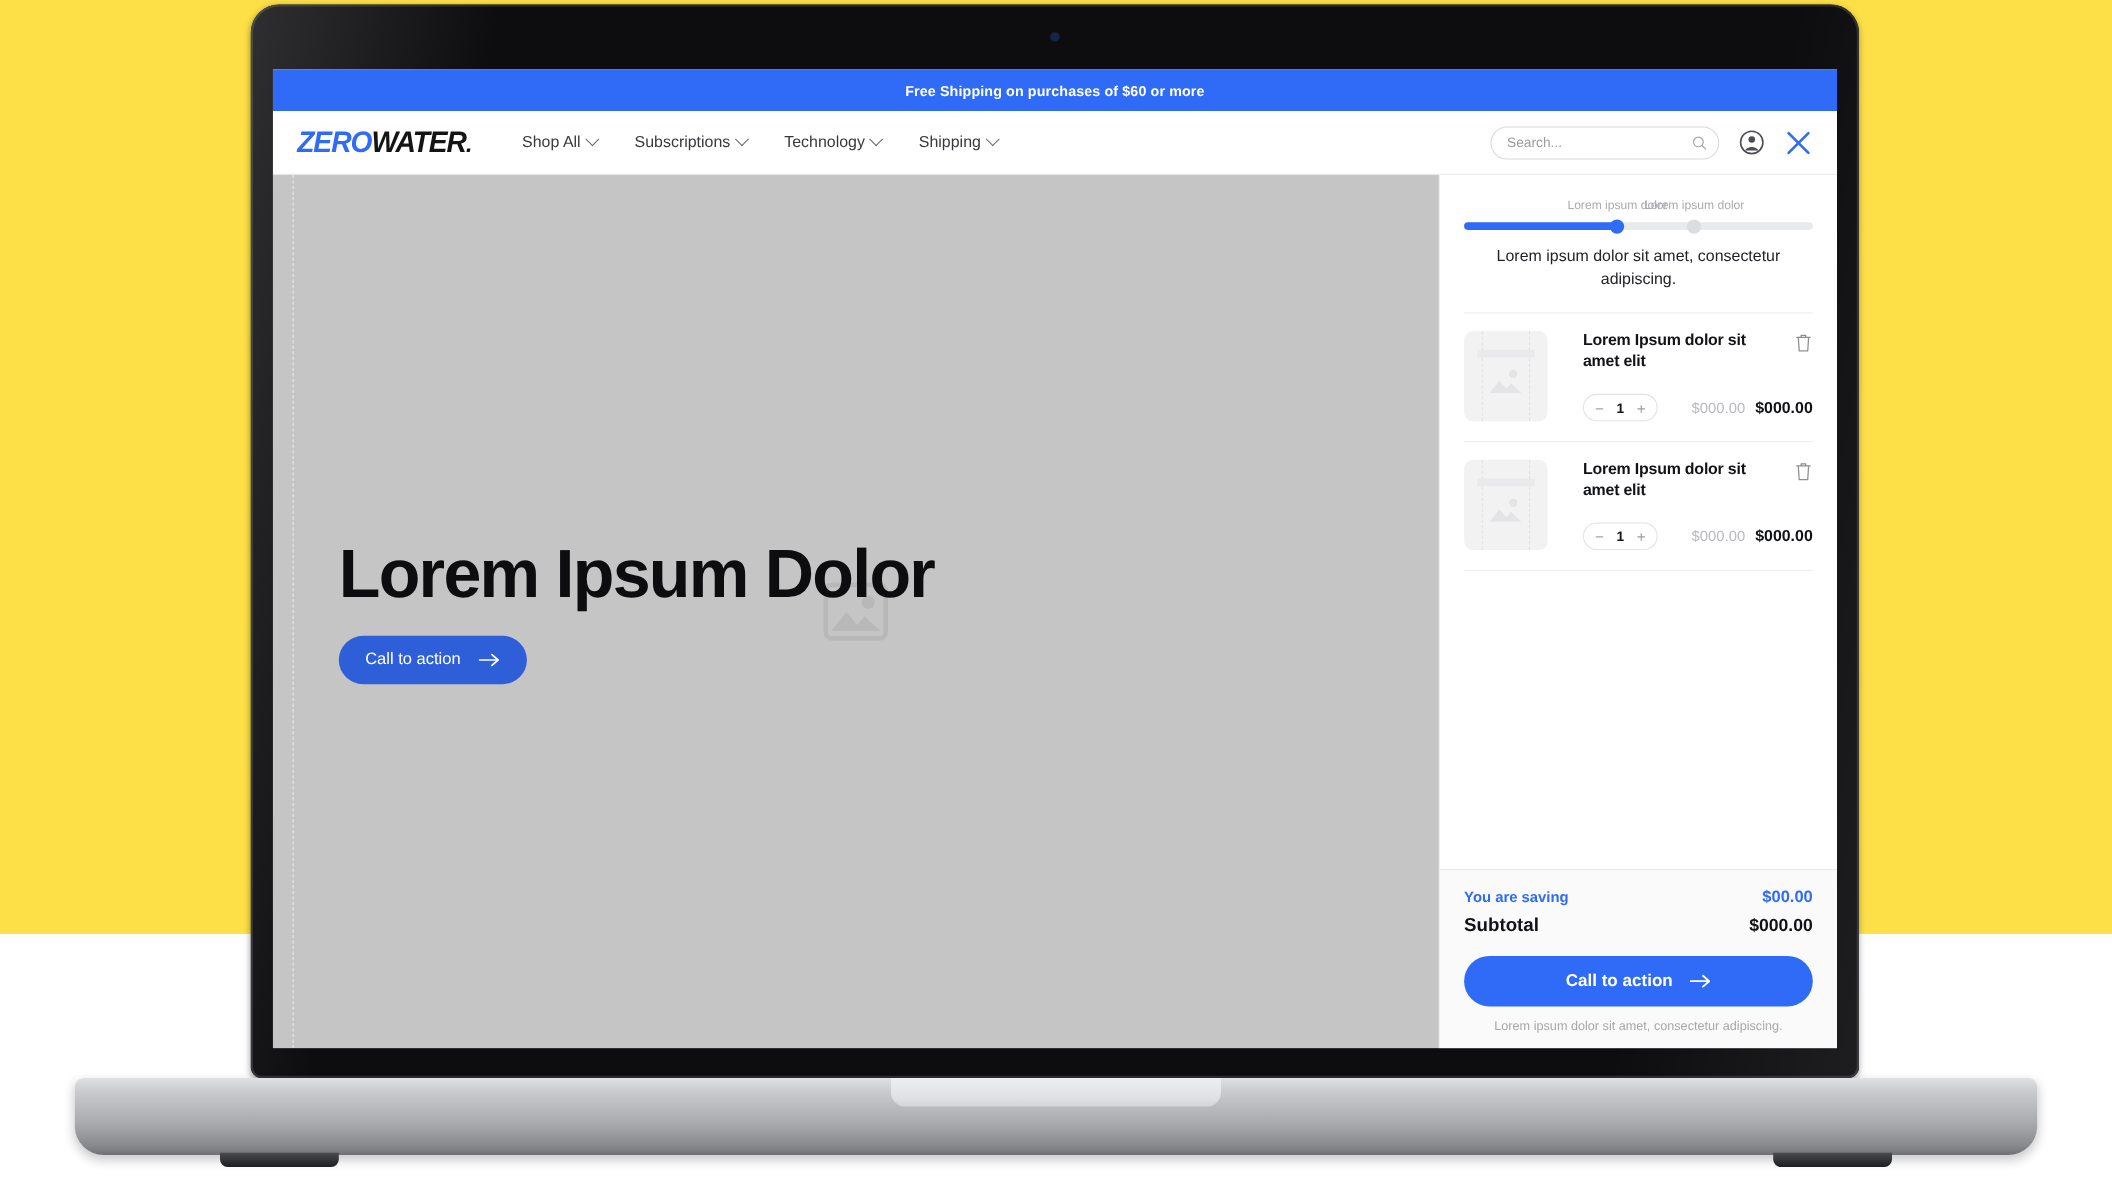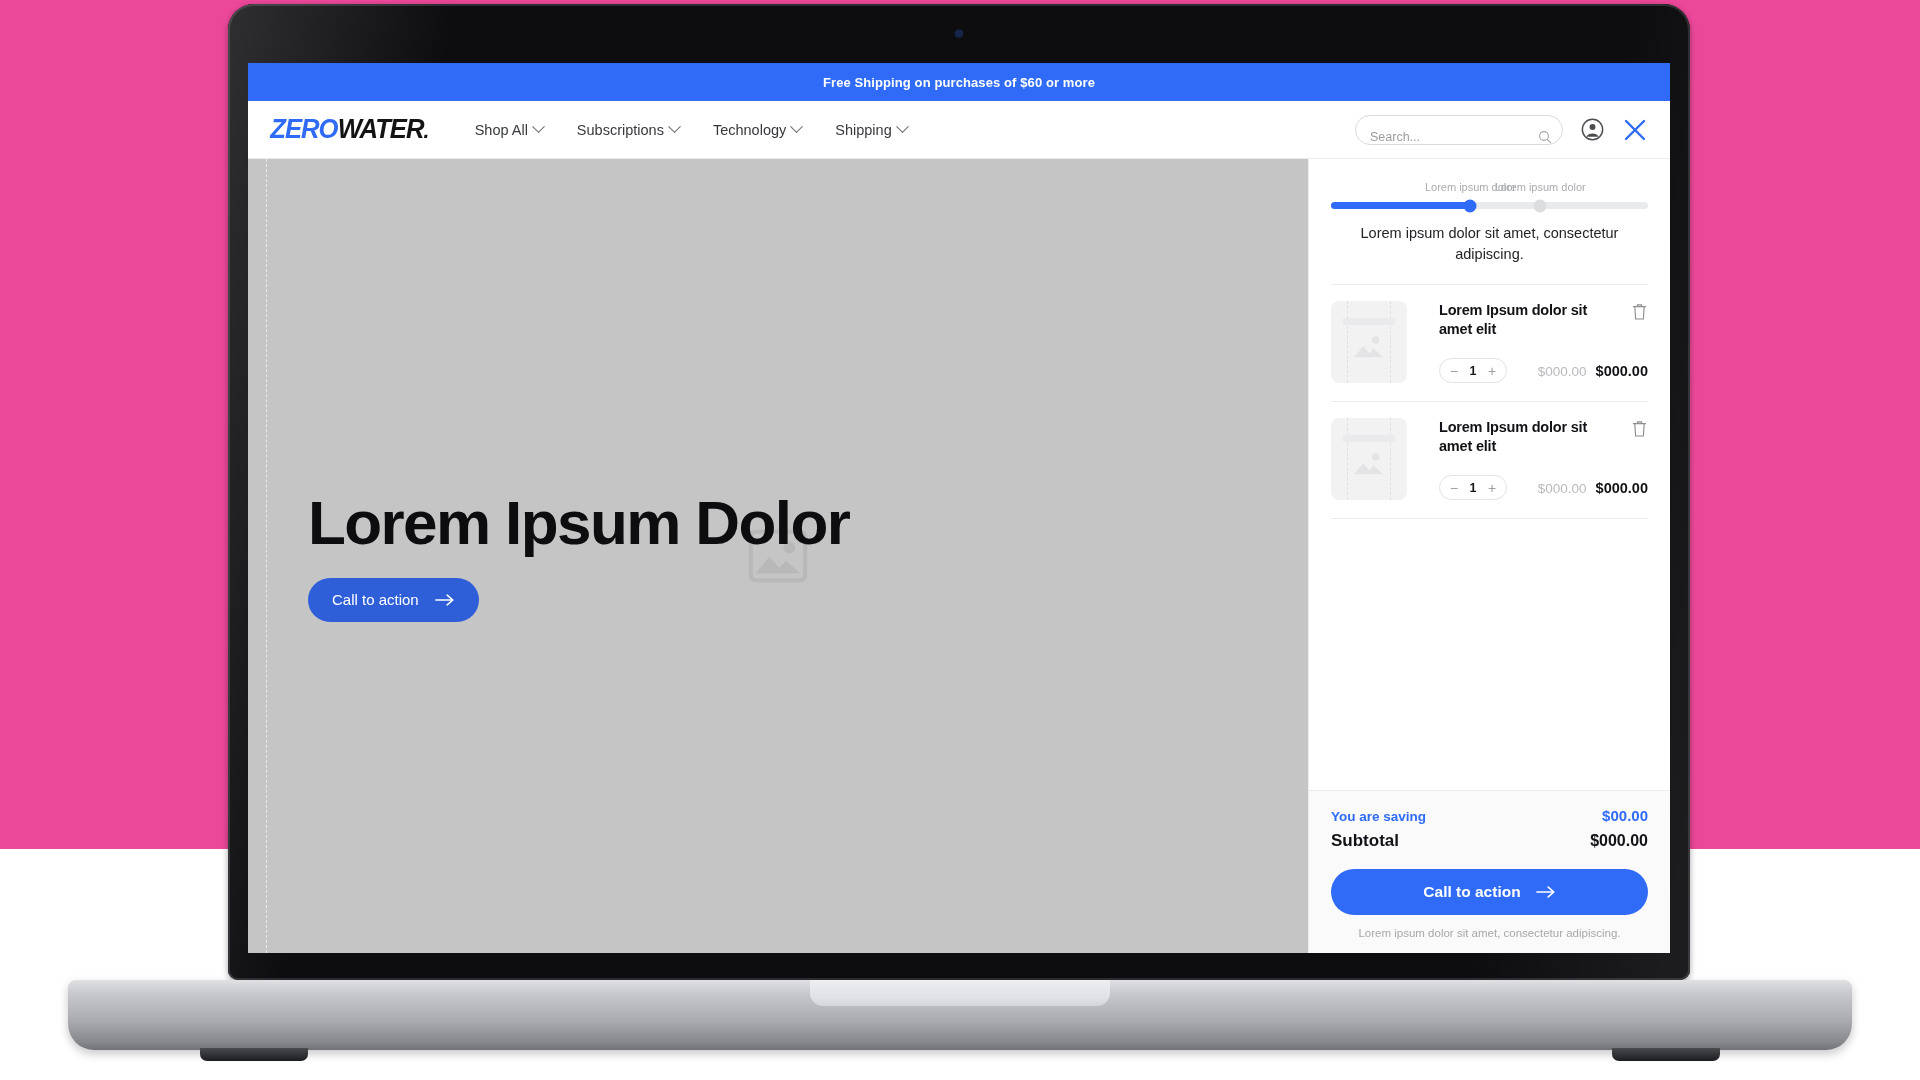--- a/index.html
+++ b/index.html
@@ -7,21 +7,21 @@
     width: 1920px; height: 1080px;
     background: #ffffff;
     font-family: "Liberation Sans", sans-serif;
     overflow: hidden;
   }
 
   
   .stage {
     position: relative;
     width: 1920px; height: 849px;
-    background: #ec4899;
+    background: #fde047;
   }
 
   .laptop-lid {
     position: absolute;
     left: 228px; top: 4px;
     width: 1462px; height: 976px;
     background: #0d0d0f;
     border-radius: 26px 26px 10px 10px;
     box-shadow: inset 0 0 0 2px #2d2d31, 0 2px 6px rgba(0,0,0,.35);
   }
@@ -100,21 +100,21 @@
   .navitem {
     display: flex; align-items: center; gap: 6px;
     font-size: 14.5px; color: #37393d; cursor: pointer; white-space: nowrap;
   }
   .chev { width: 9px; height: 9px; border-right: 1.6px solid #6b6d72; border-bottom: 1.6px solid #6b6d72;
           transform: rotate(45deg) translate(-2px,-2px); }
 
   .header-right { margin-left: auto; display: flex; align-items: center; gap: 18px; }
   .searchbox {
     width: 208px; height: 30px; border: 1px solid #d9dadd; border-radius: 16px;
-    display: flex; align-items: flex-end; padding: 0 10px 0 14px; background:#fff;
+    display: flex; align-items: center; padding: 0 10px 0 14px; background:#fff;
   }
   .searchbox input {
     border: 0; outline: 0; flex: 1; font-size: 12.5px; color: #4a4c50;
     font-family: "Liberation Sans", sans-serif; background: transparent;
   }
   .searchbox input::placeholder { color: #9a9c9f; }
   .account-icon { width: 23px; height: 23px; cursor: pointer; }
   .close-x { width: 26px; height: 26px; cursor: pointer; }
 
   .body-area { flex: 1; display: flex; min-height: 0; }

